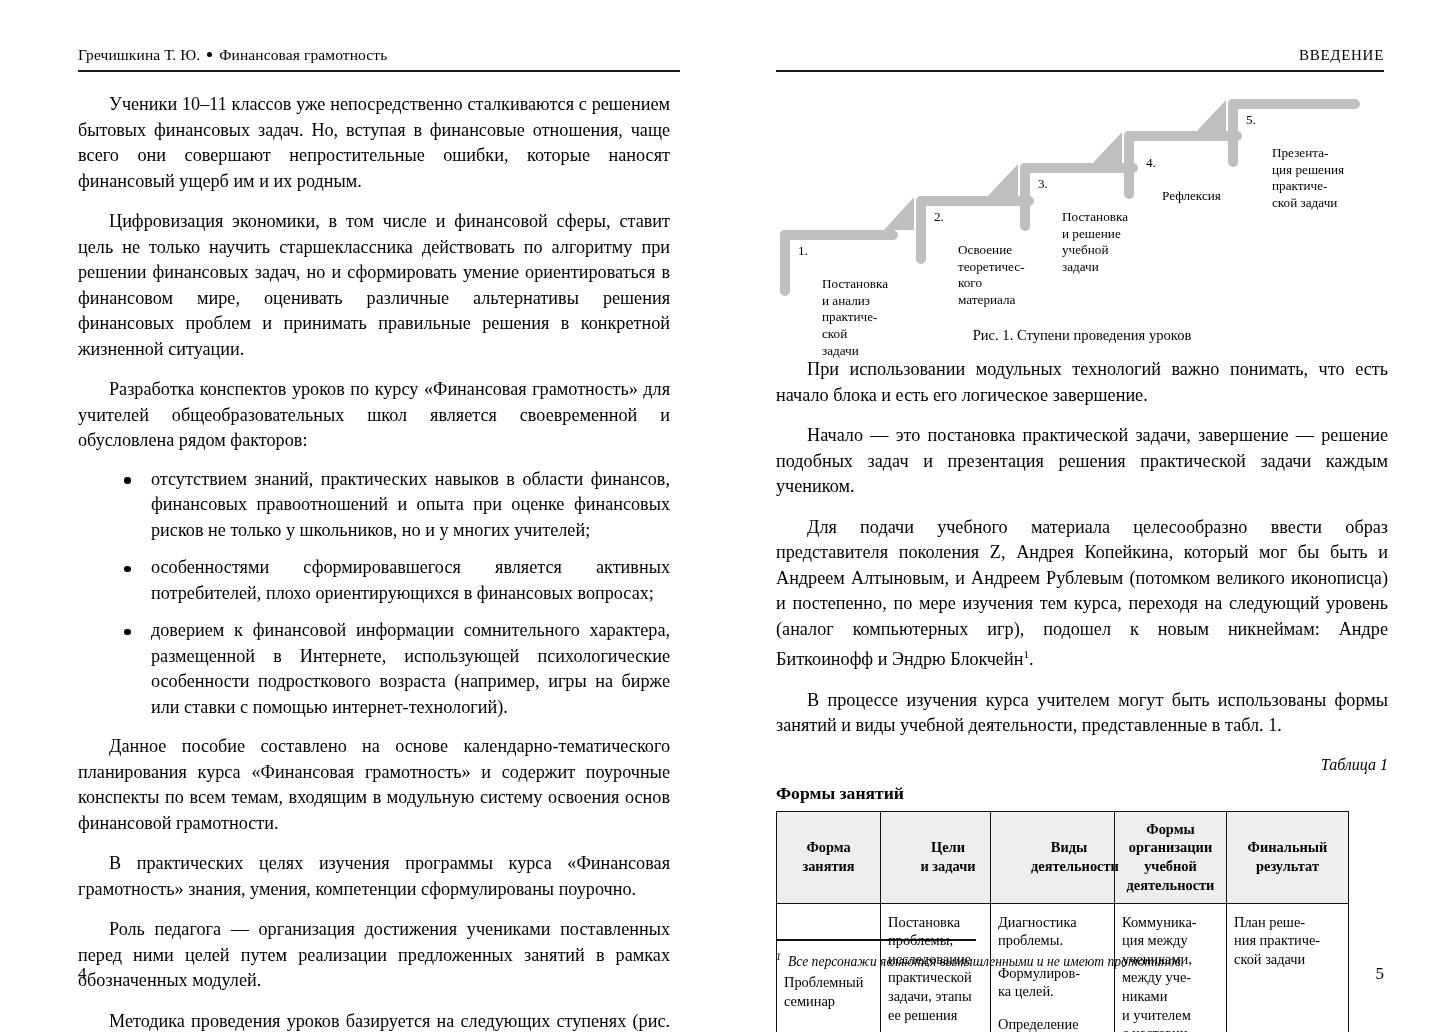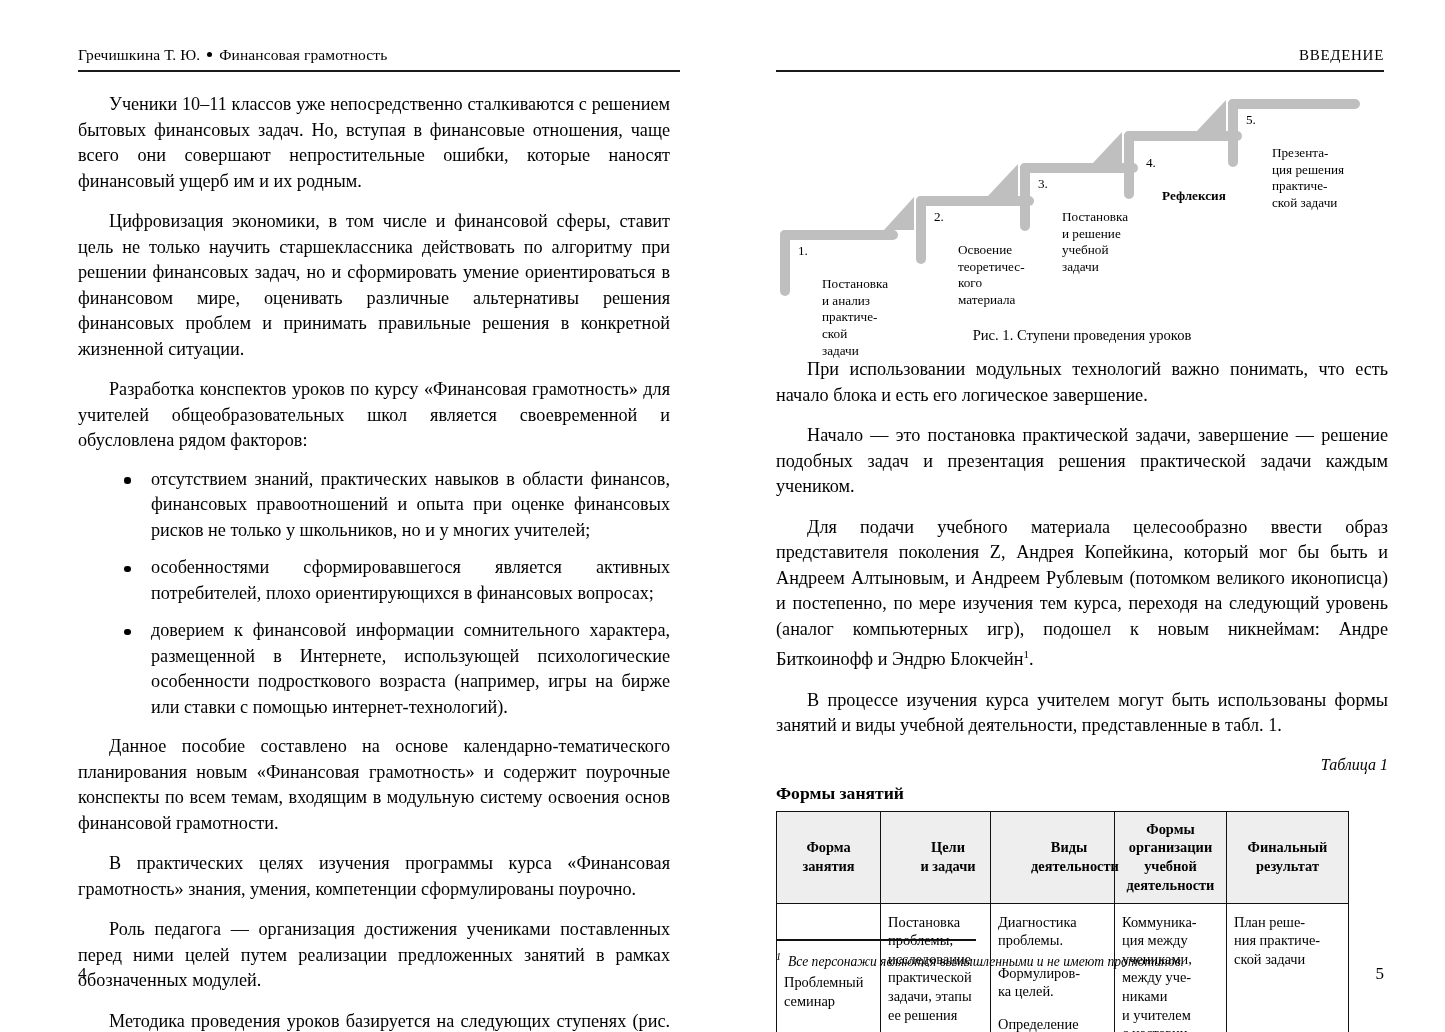--- a/index.html
+++ b/index.html
@@ -254,21 +254,21 @@
       <p class="para">Ученики 10–11 классов уже непосредственно сталкиваются с решением бытовых финансовых задач. Но, вступая в финансовые отношения, чаще всего они совершают непростительные ошибки, которые наносят финансовый ущерб им и их родным.</p>
       <p class="para">Цифровизация экономики, в том числе и финансовой сферы, ставит цель не только научить старшеклассника действовать по алгоритму при решении финансовых задач, но и сформировать умение ориентироваться в финансовом мире, оценивать различные альтернативы решения финансовых проблем и принимать правильные решения в конкретной жизненной ситуации.</p>
       <p class="para tight">Разработка конспектов уроков по курсу «Финансовая грамотность» для учителей общеобразовательных школ является своевременной и обусловлена рядом факторов:</p>
 
       <ul class="bullets">
         <li>отсутствием знаний, практических навыков в области финансов, финансовых правоотношений и опыта при оценке финансовых рисков не только у школьников, но и у многих учителей;</li>
         <li>особенностями сформировавшегося является активных потребителей, плохо ориентирующихся в финансовых вопросах;</li>
         <li>доверием к финансовой информации сомнительного характера, размещенной в Интернете, использующей психологические особенности подросткового возраста (например, игры на бирже или ставки с помощью интернет-технологий).</li>
       </ul>
 
-      <p class="para">Данное пособие составлено на основе календарно-тематического планирования новым «Финансовая грамотность» и содержит поурочные конспекты по всем темам, входящим в модульную систему освоения основ финансовой грамотности.</p>
+      <p class="para">Данное пособие составлено на основе календарно-тематического планирования курса «Финансовая грамотность» и содержит поурочные конспекты по всем темам, входящим в модульную систему освоения основ финансовой грамотности.</p>
       <p class="para">В практических целях изучения программы курса «Финансовая грамотность» знания, умения, компетенции сформулированы поурочно.</p>
       <p class="para">Роль педагога — организация достижения учениками поставленных перед ними целей путем реализации предложенных занятий в рамках обозначенных модулей.</p>
       <p class="para">Методика проведения уроков базируется на следующих ступенях (рис. 1).</p>
     </div>
 
     <div class="folio folio-left">4</div>
   </div>
 
   <div class="page page-right">
 
@@ -328,21 +328,21 @@
 
         <div class="step" style="left:316px; top:40px;">
           <div class="wedge" style="border-left:30px solid transparent; border-bottom:32px solid #bfbfbf;"></div>
         </div>
 
         <div class="step" style="left:348px; top:39px;">
           <div class="bar-h" style="left:0; top:0; width:118px;"></div>
           <div class="bar-v" style="left:0; top:0; height:68px;"></div>
           <div class="step-label" style="left:22px; top:24px; width:120px;">
             <span class="num">4.</span>
-            <span class="txt" style="padding-left:16px;font-weight:bold;">Рефлексия</span>
+            <span class="txt" style="padding-left:16px;">Рефлексия</span>
           </div>
         </div>
 
         <div class="step" style="left:420px; top:8px;">
           <div class="wedge" style="border-left:30px solid transparent; border-bottom:32px solid #bfbfbf;"></div>
         </div>
 
         <div class="step" style="left:452px; top:7px;">
           <div class="bar-h" style="left:0; top:0; width:132px;"></div>
           <div class="bar-v" style="left:0; top:0; height:68px;"></div>

